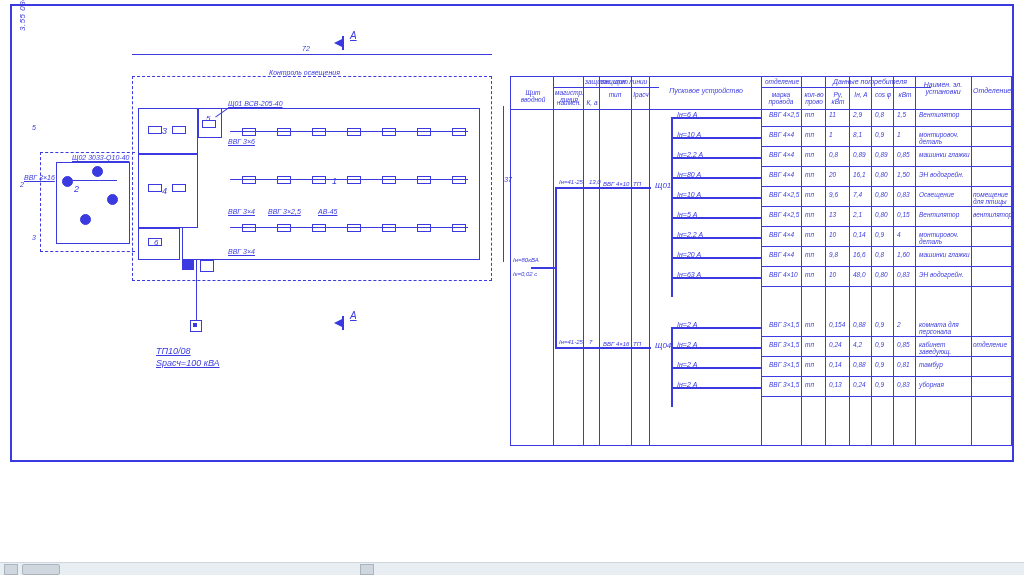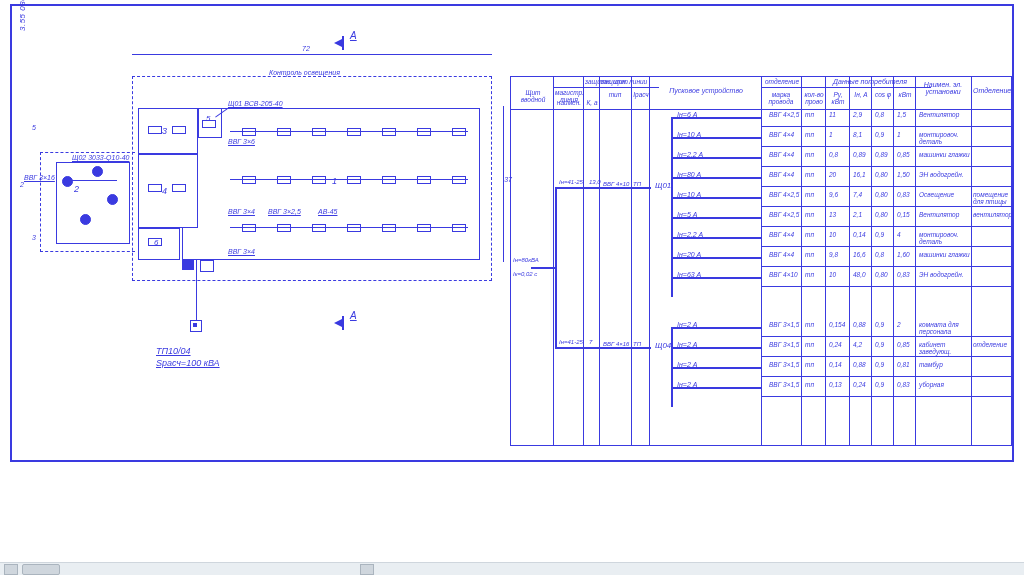--- a/index.html
+++ b/index.html
@@ -192,21 +192,21 @@
     <div class="txt" style="left:-28px; top:98px; text-decoration:underline;">ВВГ 3×16</div>
 
     <div class="txt" style="left:176px; top:62px; text-decoration:underline;">ВВГ 3×6</div>
     <div class="txt" style="left:176px; top:132px; text-decoration:underline;">ВВГ 3×4</div>
     <div class="txt" style="left:216px; top:132px; text-decoration:underline;">ВВГ 3×2,5</div>
     <div class="txt" style="left:266px; top:132px; text-decoration:underline;">АВ-45</div>
     <div class="txt" style="left:176px; top:172px; text-decoration:underline;">ВВГ 3×4</div>
 
     <div style="position:absolute; left:144px; top:184px; height:60px; border-left:1px solid #3a3ae0;"></div>
     <div class="tp-box" style="left:138px; top:244px;"></div>
-    <div class="tp-label" style="left:104px; top:270px;">ТП10/04</div>
+    <div class="tp-label" style="left:104px; top:270px;">ТП10/08</div>
     <div class="tp-label" style="left:104px; top:282px;">Sрасч=100 кВА</div>
 
     <div style="position:absolute; left:130px; top:184px; width:12px; height:10px; background:#3a3ae0;"></div>
     <div style="position:absolute; left:148px; top:184px; width:12px; height:10px; border:1px solid #3a3ae0;"></div>
   </div>
 
   <div class="schedule">
 
     <div class="hline" style="top:10px; left:42px; right:352px;"></div>
     <div class="hline" style="top:10px; left:250px; right:80px;"></div>

